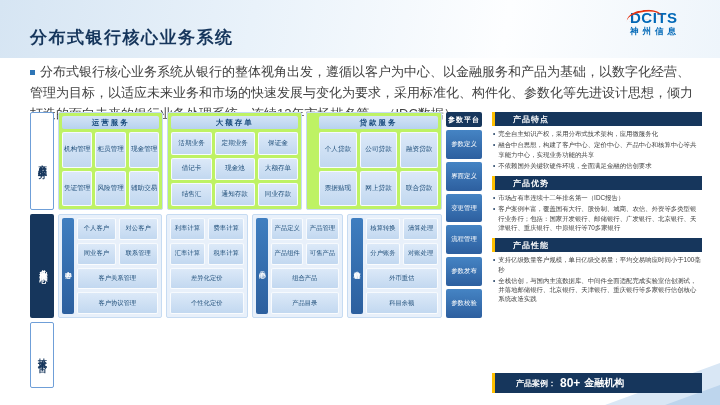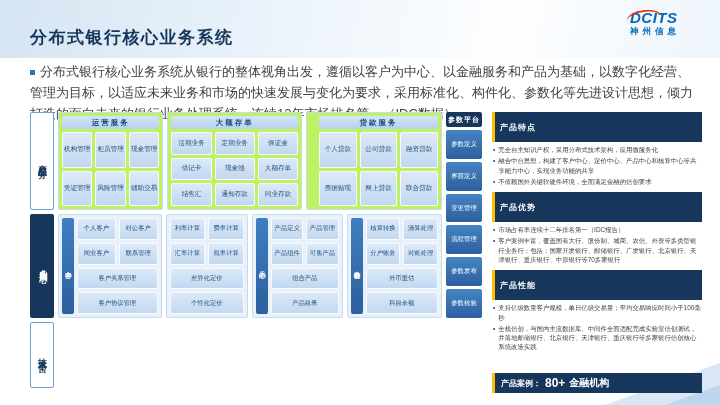--- a/index.html
+++ b/index.html
@@ -9,21 +9,21 @@
   .top-wash{position:absolute;left:0;top:0;width:100%;height:58px;
         background:linear-gradient(100deg,#d6e5f3 0%,#e9f2fa 35%,#fdfeff 70%,#eef5fb 100%);}
   .corner{position:absolute;right:0;bottom:0;width:0;height:0;border-left:115px solid transparent;border-bottom:42px solid #d9e7f5;}
   .corner2{position:absolute;right:0;bottom:0;width:0;height:0;border-left:55px solid transparent;border-bottom:20px solid #bdd5ed;}
 
   .title{position:absolute;left:30px;top:26px;font-size:17px;font-weight:700;color:#16365c;letter-spacing:1.5px;}
 
   .logo{position:absolute;right:20px;top:9px;width:70px;}
   .logo-arc{position:absolute;left:-4px;top:1px;width:36px;height:10px;border-top:2.5px solid #e63312;
         border-radius:60% 60% 0 0/130% 130% 0 0;transform:rotate(-7deg);}
-  .logo-brand{font-style:italic;font-weight:800;font-size:15px;color:#0068b7;letter-spacing:.5px;}
+  .logo-brand{font-weight:800;font-size:15px;color:#0068b7;letter-spacing:.5px;}
   .logo-cn{font-size:8.5px;color:#0068b7;letter-spacing:4px;font-weight:600;}
 
   .intro{position:absolute;left:30px;top:62px;width:664px;font-size:13px;line-height:1.6;color:#3f3f3f;}
   .intro .sq{display:inline-block;width:5px;height:5px;background:#2e75b6;margin-right:5px;vertical-align:1px;}
 
   .diagram{position:absolute;left:30px;top:112px;width:452px;height:276px;display:flex;gap:4px;}
   .labels{display:flex;flex-direction:column;gap:4px;width:24px;}
   .side-label{display:flex;align-items:center;justify-content:center;writing-mode:vertical-rl;text-orientation:upright;
         font-weight:700;font-size:9px;letter-spacing:2px;border-radius:2px;}
   .side-label.l1{height:98px;background:#fff;border:1px solid #6f9fd8;color:#16365c;}
@@ -65,28 +65,28 @@
         color:#fff;font-size:7px;border-radius:2px;letter-spacing:1px;}
 
   .param{flex:0 0 36px;display:flex;flex-direction:column;gap:3px;}
   .param-hd{flex:0 0 15px;background:#16365c;color:#fff;font-size:7px;font-weight:700;display:flex;align-items:center;
         justify-content:center;border-radius:2px;letter-spacing:1px;}
   .pcell{flex:1;display:flex;align-items:center;justify-content:center;background:linear-gradient(180deg,#4584c4,#2d5f9f);
         color:#fff;font-size:6.4px;border-radius:2px;}
 
   .panel{position:absolute;left:492px;top:112px;width:210px;height:281px;display:flex;flex-direction:column;gap:5px;}
   .psec{display:flex;flex-direction:column;}
-  .psec-hd{height:30px;background:#16365c;border-left:3px solid #ffc000;color:#fff;font-size:8px;font-weight:700;
-        display:flex;align-items:center;padding-left:5px;letter-spacing:1px;}
+  .psec-hd{height:14px;background:#16365c;border-left:3px solid #ffc000;color:#fff;font-size:8px;font-weight:700;
+        display:flex;align-items:center;padding-left:18px;letter-spacing:1px;}
   .psec-body{padding:3px 1px 1px 1px;display:flex;flex-direction:column;gap:2px;}
   .bullet{display:flex;gap:3px;font-size:6.4px;line-height:1.45;color:#3f3f3f;}
   .dot{color:#16365c;flex:0 0 auto;}
   .cases{margin-top:auto;height:20px;background:#16365c;border-left:3px solid #ffc000;display:flex;align-items:center;
         gap:4px;padding-left:6px;color:#fff;}
-  .cases-title{font-size:8px;font-weight:700;}
+  .cases-title{font-size:8px;font-weight:700;margin-left:15px;}
   .cases-hl{font-size:12px;font-weight:800;}
   .cases-suffix{font-size:10px;font-weight:700;}
 </style>
 </head>
 <body>
 
 <div class="slide">
   <div class="top-wash"></div>
   <div class="corner"></div>
   <div class="corner2"></div>

